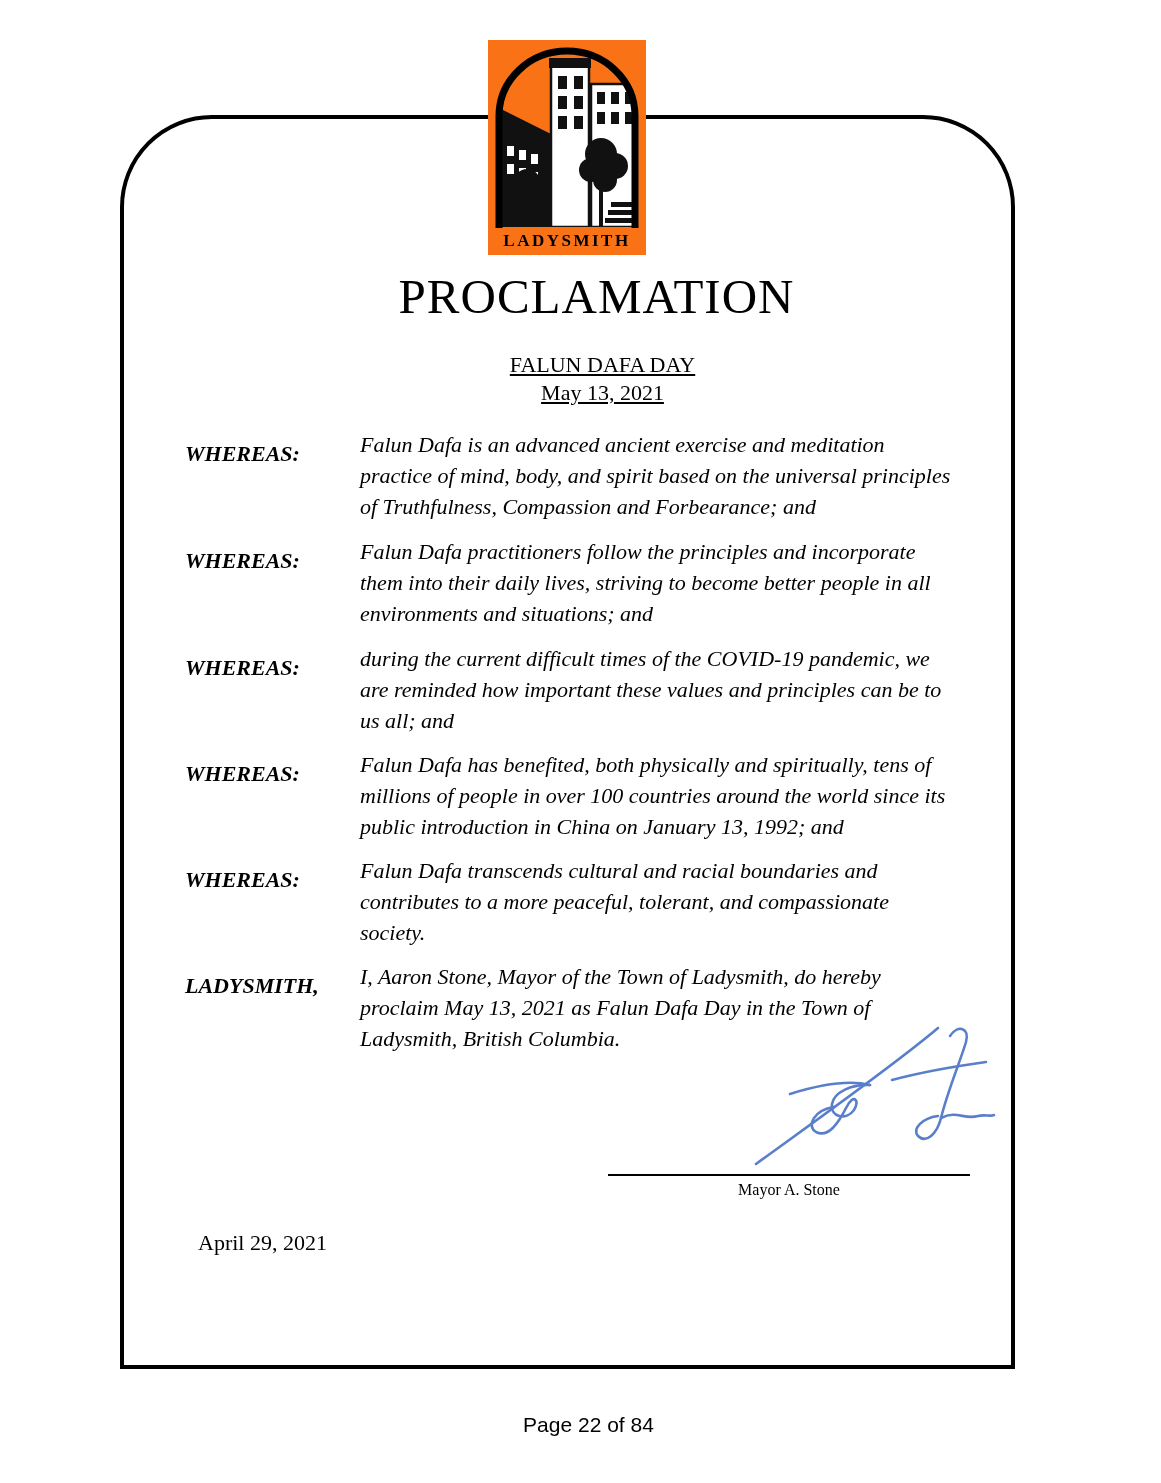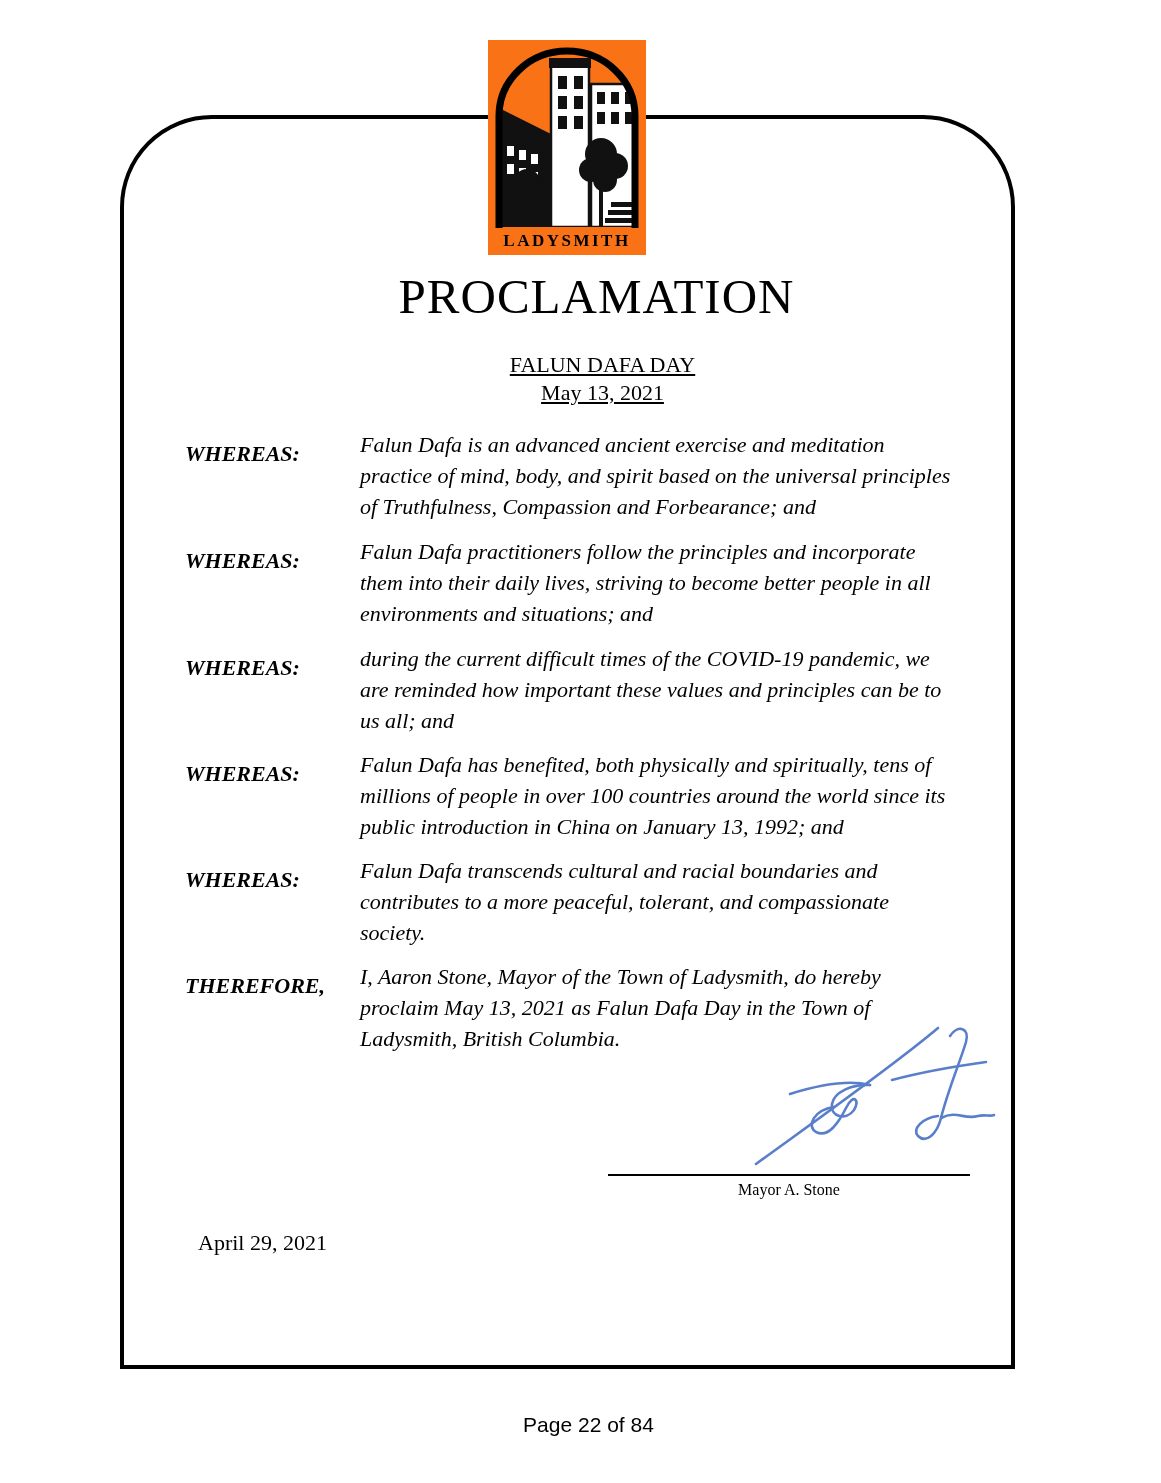--- a/index.html
+++ b/index.html
@@ -212,21 +212,21 @@
 millions of people in over 100 countries around the world since its
 public introduction in China on January 13, 1992; and</div>
 </div>
 <div class="clause c5">
   <div class="clause-label">WHEREAS:</div>
   <div class="clause-text">Falun Dafa transcends cultural and racial boundaries and
 contributes to a more peaceful, tolerant, and compassionate
 society.</div>
 </div>
 <div class="clause c6">
-  <div class="clause-label">THEREFORE,</div>
+  <div class="clause-label">LADYSMITH,</div>
   <div class="clause-text">I, Aaron Stone, Mayor of the Town of Ladysmith, do hereby
 proclaim May 13, 2021 as Falun Dafa Day in the Town of
 Ladysmith, British Columbia.</div>
 </div>
 
 <svg class="signature-svg" viewBox="0 0 255 148">
   <g fill="none" stroke="#5a7fca" stroke-width="2.6" stroke-linecap="round">
     <path d="M14,142 C55,112 150,45 196,6"></path>
     <path d="M48,72 C80,62 108,58 128,63"></path>
     <path d="M128,63 C110,62 92,70 90,82 C88,95 104,99 112,88 C118,79 112,70 104,86 C96,102 86,116 74,110 C64,104 72,88 92,85"></path>

